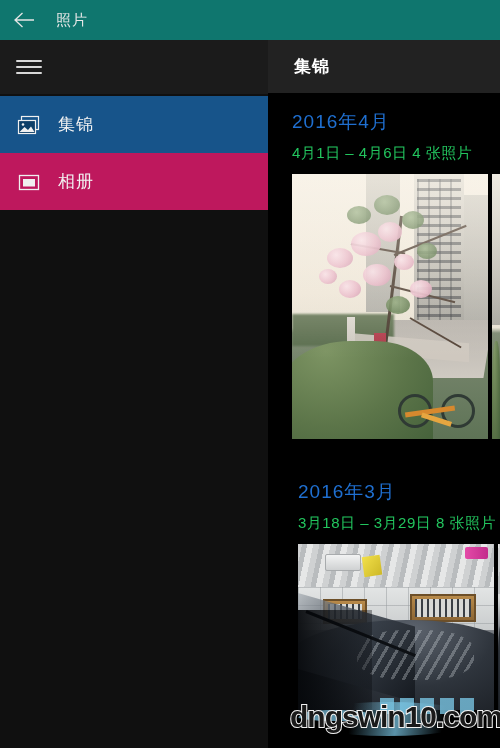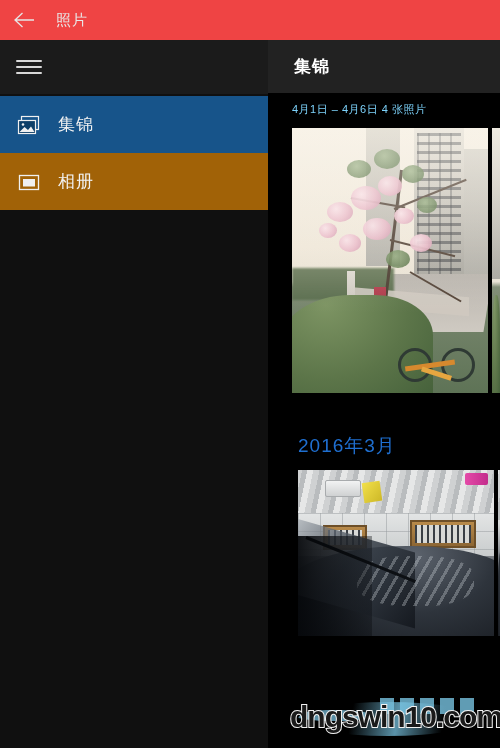--- a/index.html
+++ b/index.html
@@ -7,21 +7,21 @@
     width:500px; height:748px;
     background:#000;
     font-family:"Liberation Sans", "DejaVu Sans", sans-serif;
     overflow:hidden;
   }
   #app { position:relative; width:500px; height:748px; background:#000; overflow:hidden; }
 
   
   .titlebar {
     position:absolute; left:0; top:0; width:500px; height:40px;
-    background:#ef4444; display:flex; align-items:center;
+    background:#0f766e; display:flex; align-items:center;
   }
   .back-btn {
     width:48px; height:40px; display:flex; align-items:center; justify-content:center;
   }
   .back-btn svg { display:block; }
   .app-title {
     font-size:15px; color:#e8e8e8; letter-spacing:1px; margin-left:8px;
     font-weight:400;
   }
 
@@ -36,21 +36,21 @@
   }
   .hamburger {
     width:58px; height:54px; display:flex; align-items:center; justify-content:center;
   }
   .hamburger .bars { width:26px; }
   .hamburger .bars i {
     display:block; height:2px; background:#d8d8d8; margin:4px 0; border-radius:1px;
   }
   .nav-list { margin-top:2px; }
   .nav-item {
-    height:57px; display:flex; align-items:center; background:#a16207;
+    height:57px; display:flex; align-items:center; background:#be185d;
   }
   .nav-item.selected { background:#17548a; }
   .nav-icon {
     width:58px; display:flex; align-items:center; justify-content:center;
     color:#f0f0f0;
   }
   .nav-icon svg { display:block; }
   .nav-label {
     font-size:17px; color:#f2f2f2; letter-spacing:1px;
   }
@@ -67,21 +67,21 @@
   .content-header .ch-title {
     font-size:17px; font-weight:bold; color:#ffffff; letter-spacing:1px;
   }
   .groups { padding-top:0; }
   .group { position:relative; }
   .group-title {
     font-size:19px; color:#1f6fd0; letter-spacing:1px;
     padding:16px 0 0 24px; white-space:nowrap;
   }
   .group-sub {
-    font-size:11px; color:#7dd3fc; letter-spacing:0.5px;
+    font-size:15px; color:#22c55e; letter-spacing:0.5px;
     padding:9px 9px 0 24px; white-space:nowrap;
   }
   .thumb-row {
     display:flex; gap:4px; padding-left:24px; margin-top:11px;
   }
   .thumb {
     flex:0 0 auto; position:relative; overflow:hidden; background:#333;
   }
   .thumb.t1 { width:196px; height:265px; }
   .thumb.t2 { width:196px; height:166px; }
@@ -322,20 +322,21 @@
 
   <div class="content">
 
     <div class="content-header">
       <span class="ch-title">集锦</span>
     </div>
 
     <div class="groups">
 
       <div class="group">
+        <div class="group-title">2016年4月</div>
         <div class="group-sub">4月1日 – 4月6日   4 张照片</div>
         <div class="thumb-row">
           <div class="thumb t1">
             <div class="ph-street">
               <div class="bldg b1"></div>
               <div class="bldg b2"></div>
               <div class="bldg b3"></div>
               <div class="win"></div>
               <div class="road"></div>
               <div class="hedge-far"></div>
@@ -375,20 +376,21 @@
               <div class="bldg b2" style="left:0;width:100%;"></div>
               <div class="hedge-near" style="left:0;width:100%;"></div>
               <div class="haze"></div>
             </div>
           </div>
         </div>
       </div>
 
       <div class="group" style="margin-top:24px;margin-left:6px;">
         <div class="group-title">2016年3月</div>
+        <div class="group-sub">3月18日 – 3月29日   8 张照片</div>
         <div class="thumb-row">
           <div class="thumb t2">
             <div class="ph-garage">
               <div class="ceiling"></div>
               <div class="wall-tile"></div>
               <div class="ac"></div>
               <div class="yellow-tag"></div>
               <div class="pink-tag"></div>
               <div class="shelf s1">
                   <div class="rods"></div>

